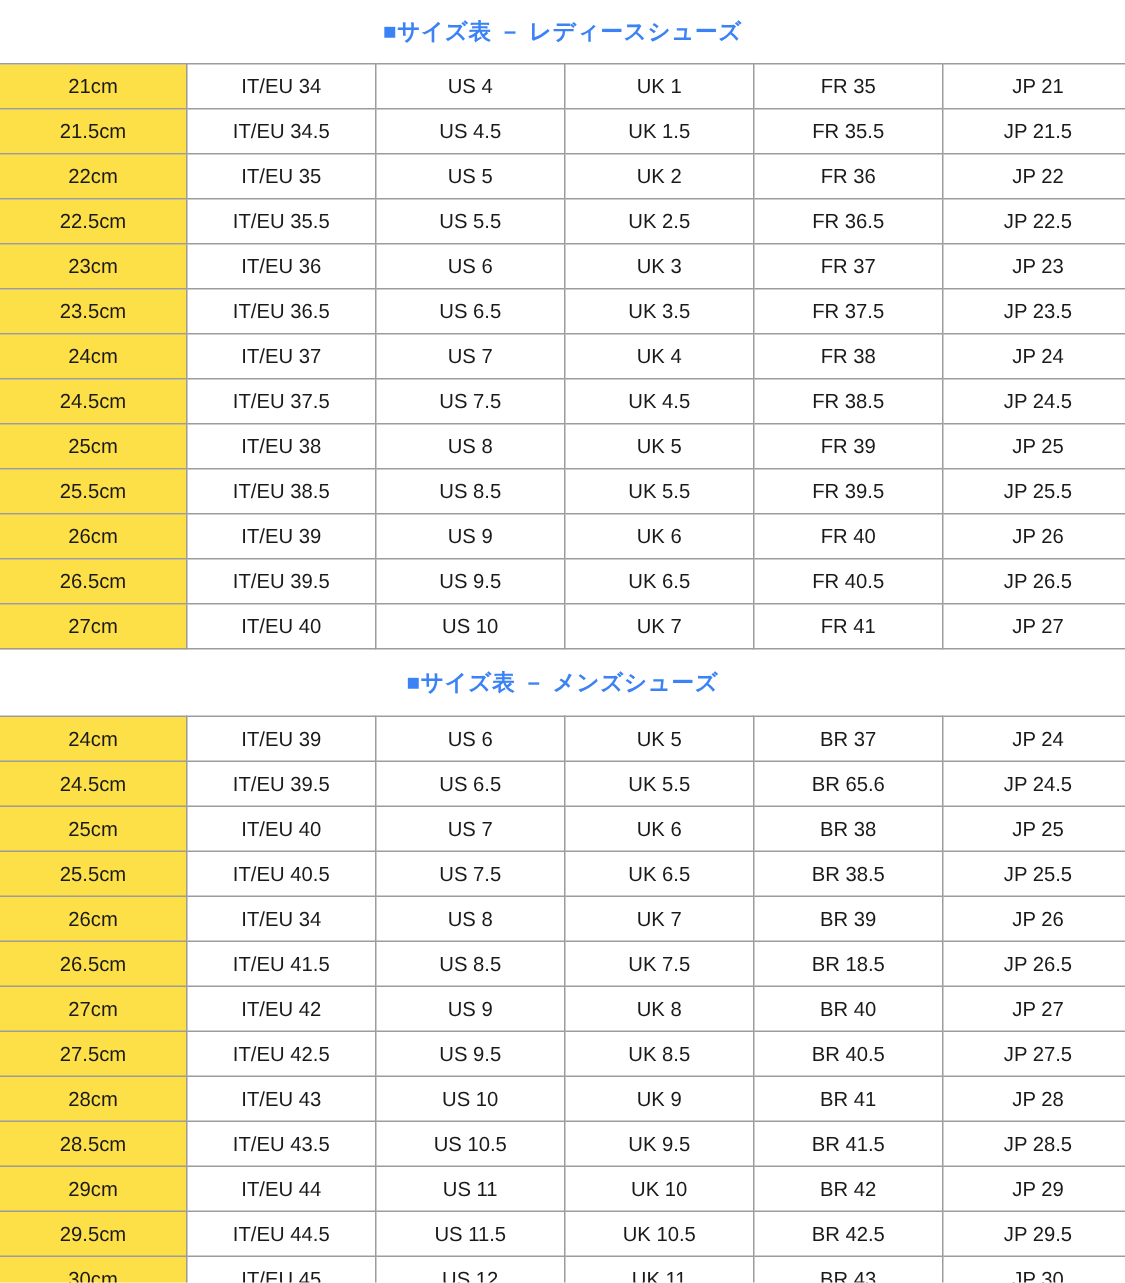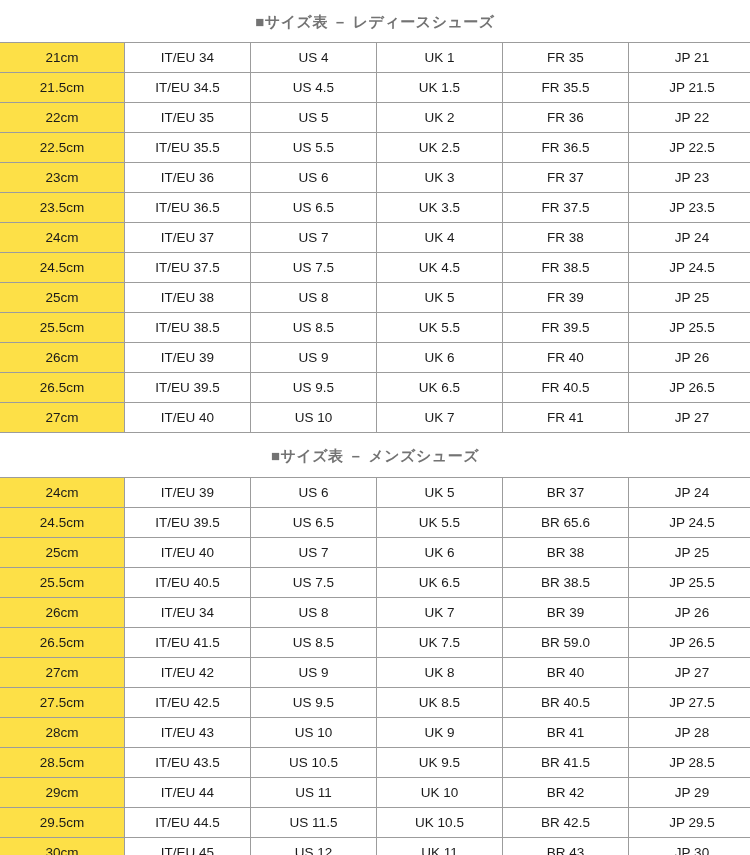--- a/index.html
+++ b/index.html
@@ -20,21 +20,21 @@
     box-sizing: border-box;
     display: flex;
     flex-direction: column;
   }
   .section-title {
     text-align: center;
     font-size: 15px;
     font-weight: bold;
     letter-spacing: 0.5px;
     line-height: 1;
-    color: #737373;
+    color: #3b82f6;
   }
   .title-women {
     padding-top: 14px;
     padding-bottom: 13px;
   }
   .title-men {
     padding-top: 15px;
     padding-bottom: 14px;
   }
   table.size-table {
@@ -228,21 +228,21 @@
           <td class="col-v w-us">US 8</td>
           <td class="col-v w-uk">UK 7</td>
           <td class="col-v w-fr">BR 39</td>
           <td class="col-v w-jp">JP 26</td>
         </tr>
         <tr>
           <td class="col-cm">26.5cm</td>
           <td class="col-v w-eu">IT/EU 41.5</td>
           <td class="col-v w-us">US 8.5</td>
           <td class="col-v w-uk">UK 7.5</td>
-          <td class="col-v w-fr">BR 59.0</td>
+          <td class="col-v w-fr">BR 18.5</td>
           <td class="col-v w-jp">JP 26.5</td>
         </tr>
         <tr>
           <td class="col-cm">27cm</td>
           <td class="col-v w-eu">IT/EU 42</td>
           <td class="col-v w-us">US 9</td>
           <td class="col-v w-uk">UK 8</td>
           <td class="col-v w-fr">BR 40</td>
           <td class="col-v w-jp">JP 27</td>
         </tr>

